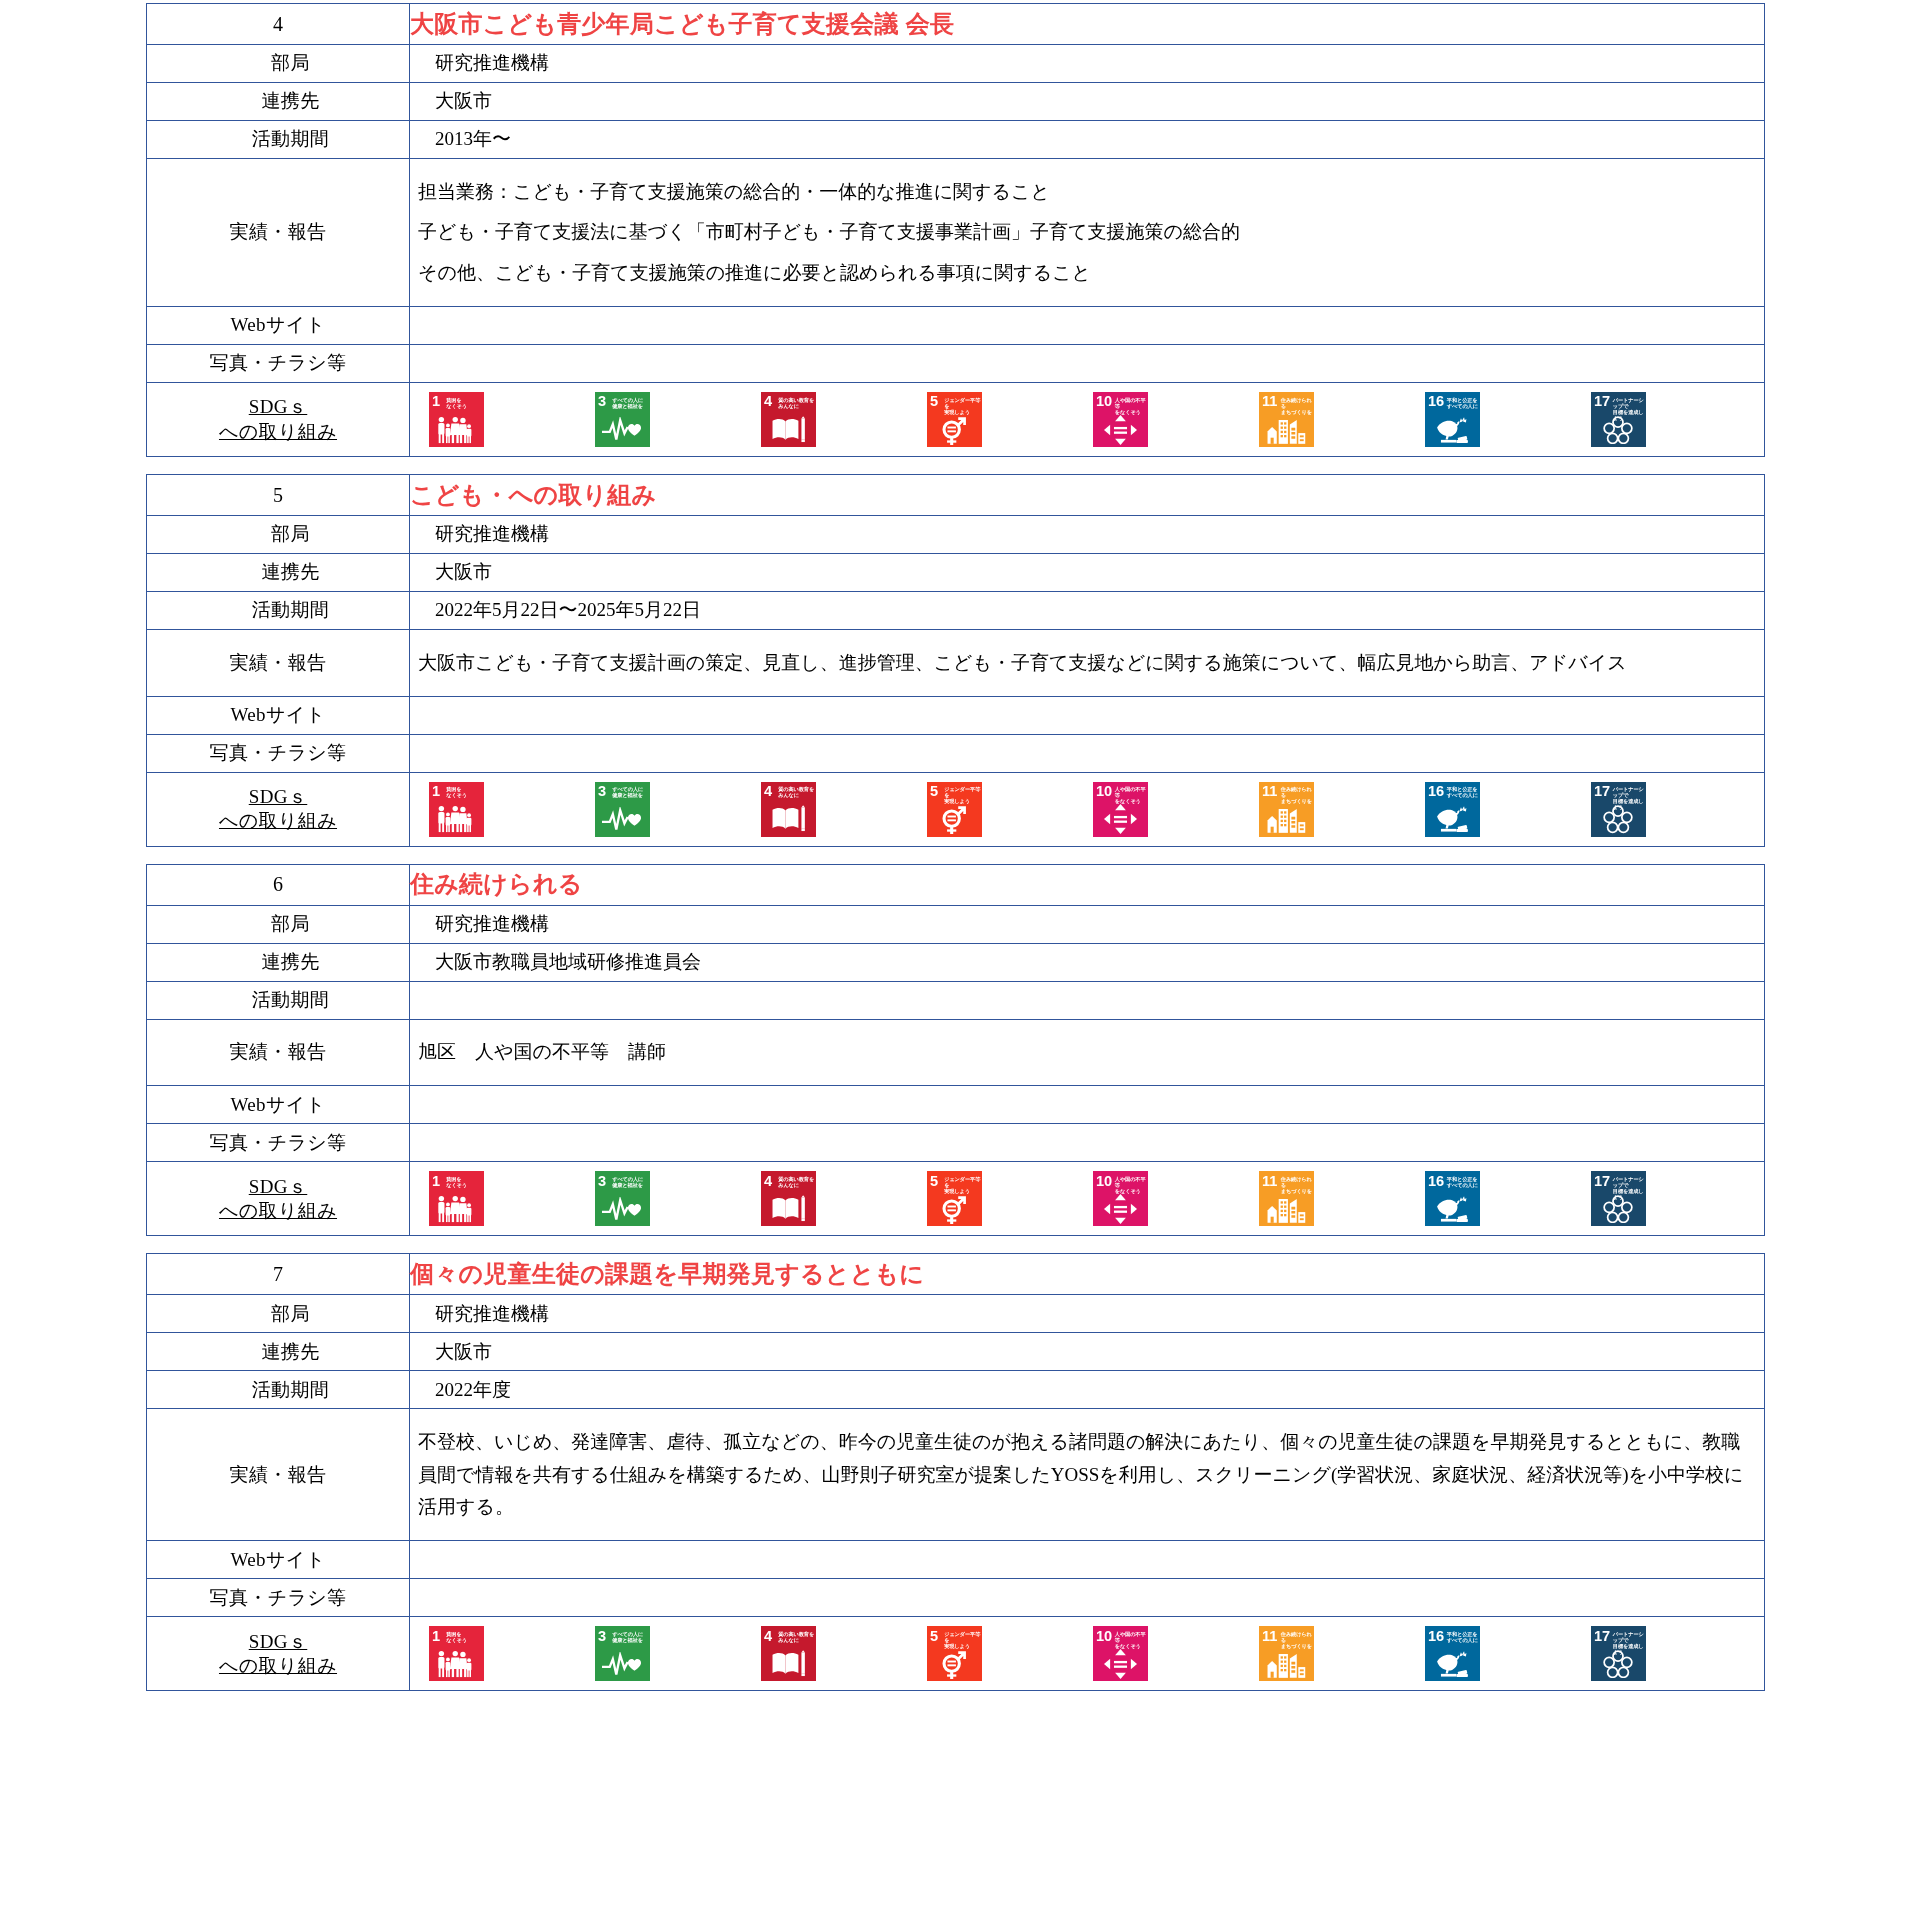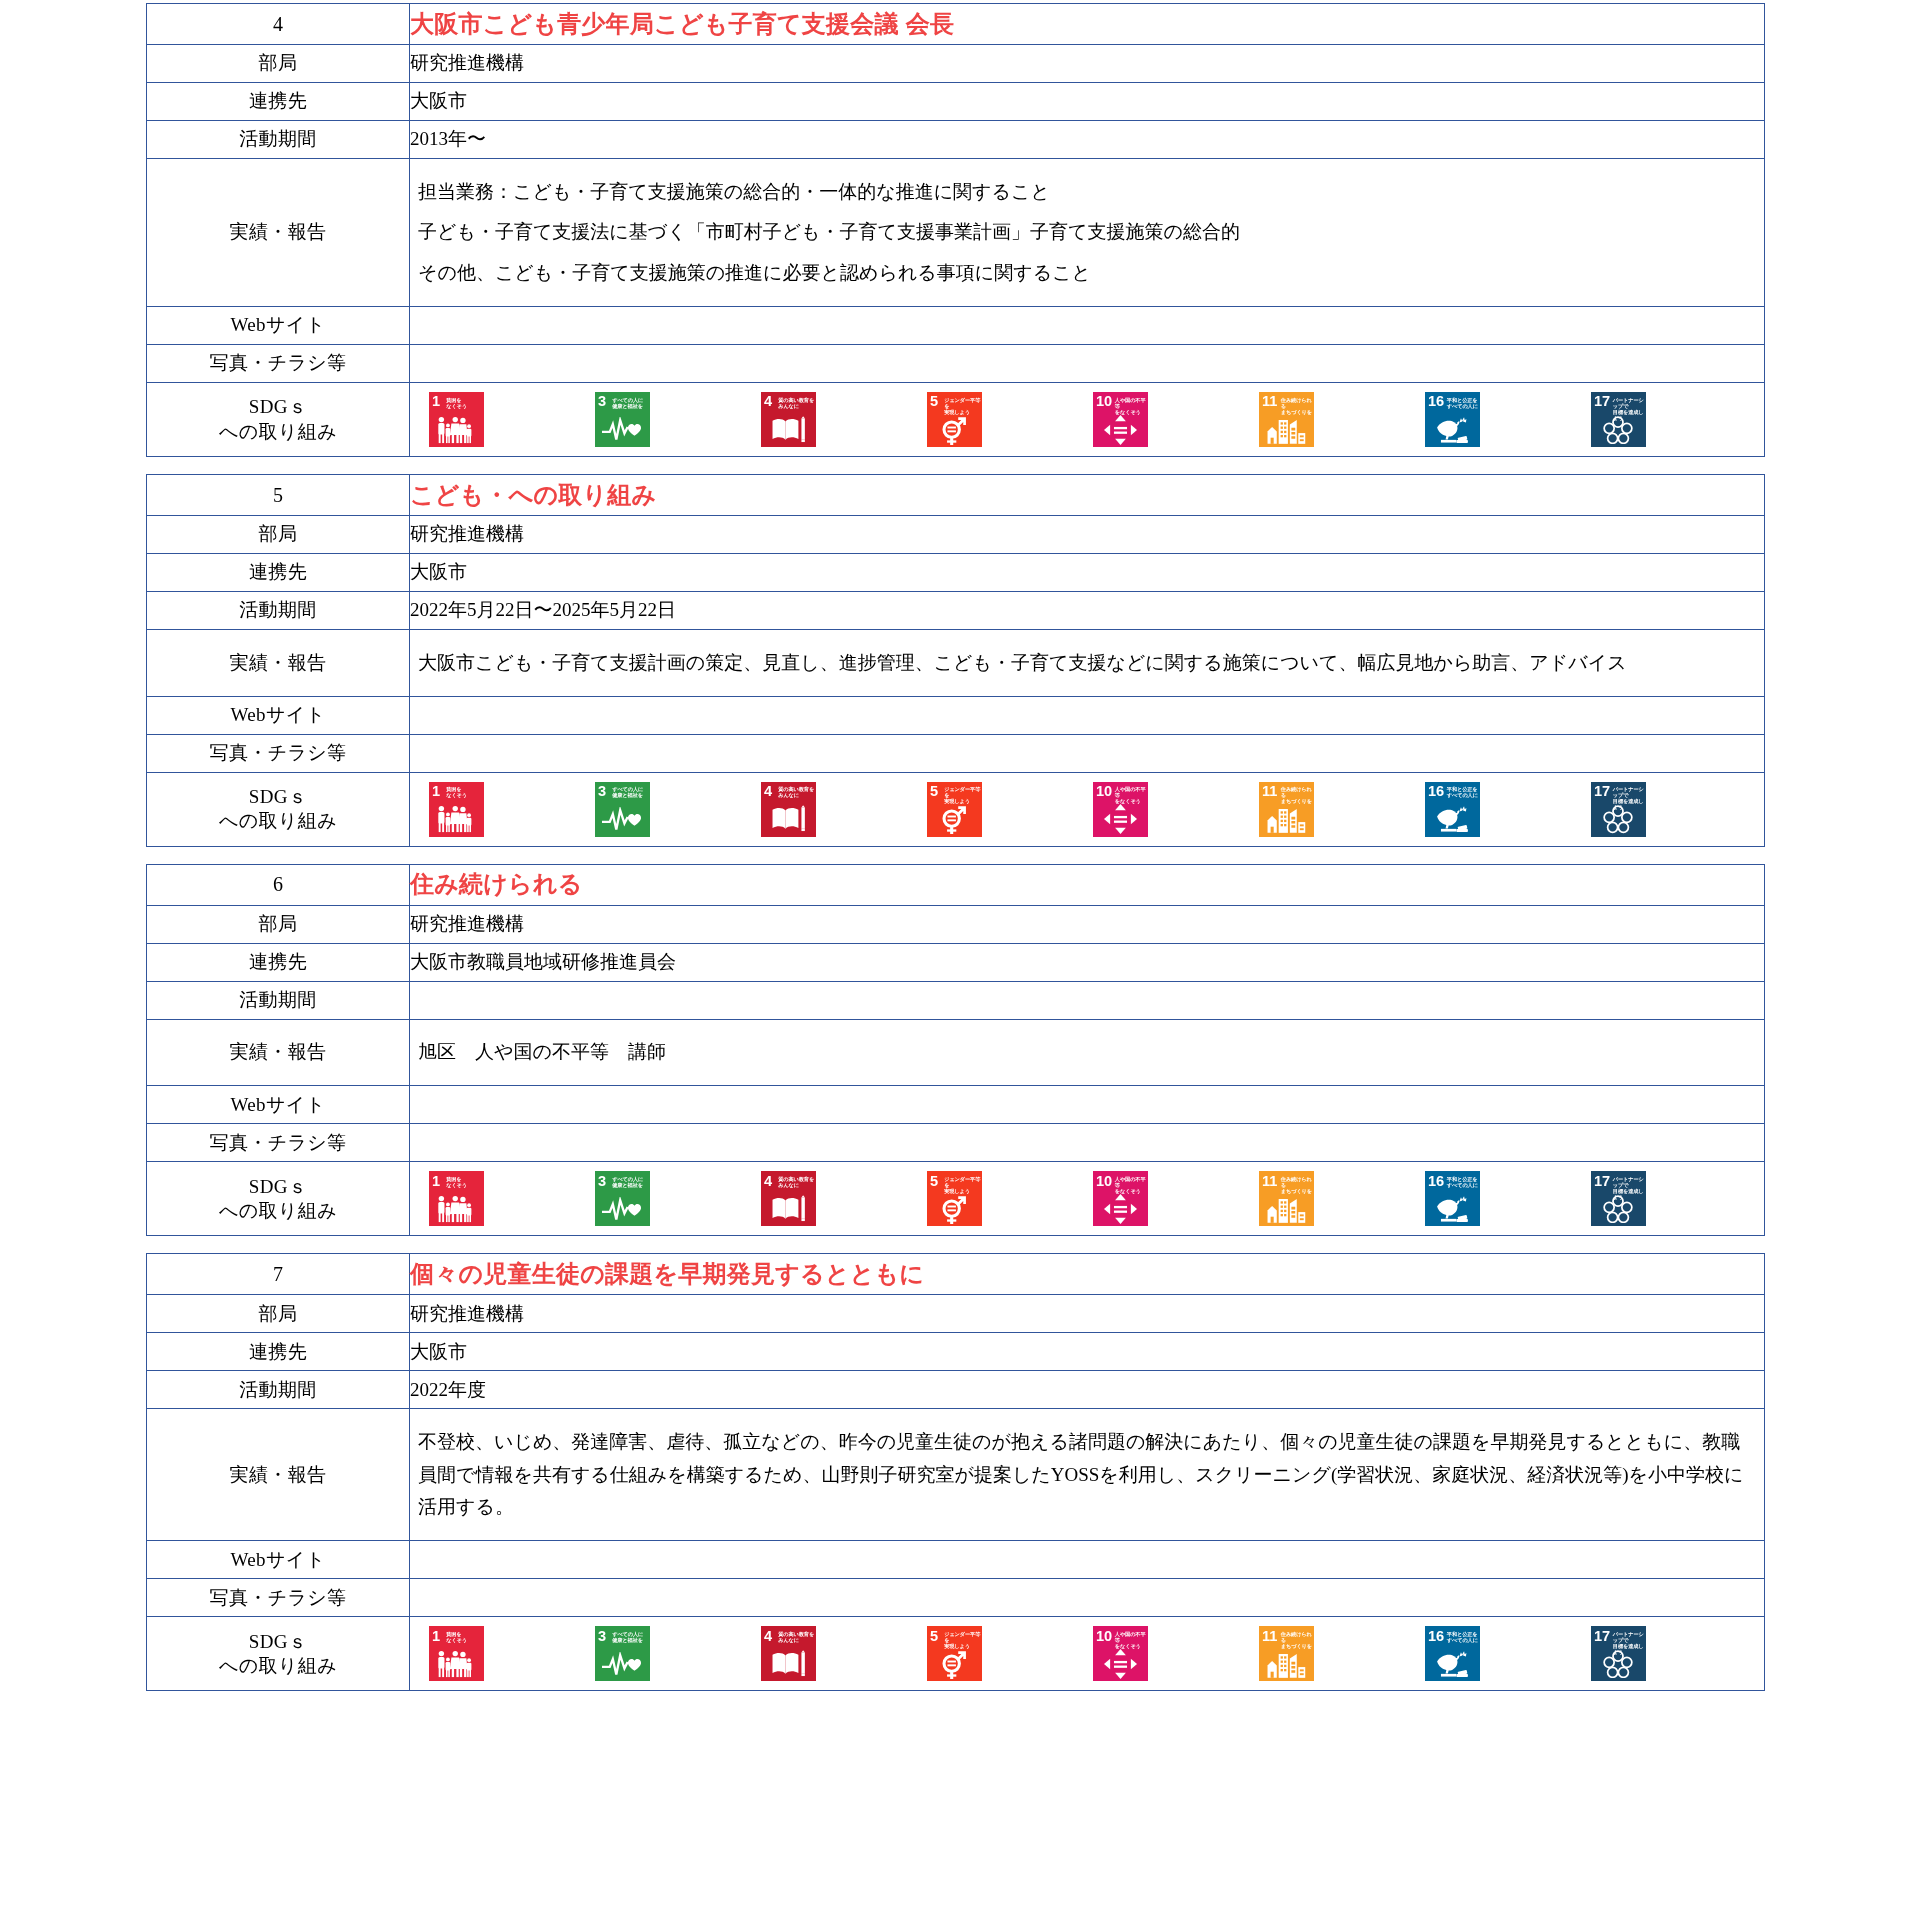--- a/index.html
+++ b/index.html
@@ -75,23 +75,23 @@
     font-family: "Liberation Sans", "DejaVu Sans", sans-serif;
     font-weight: bold;
     font-size: 24px;
     color: #ef4444;
     letter-spacing: 0.01em;
     line-height: 1.2;
   }
 
   
   tr.r-title td { height: 40px; }
-  tr.r-one td   { height: 37px; }
+  tr.r-one td   { height: 37px; padding-left: 25px; }
   tr.r-blank td { height: 37px; }
-  tr.r-sdg  td  { height: 73px; }
+  tr.r-sdg  td  { height: 73px; text-decoration: underline; }
 
   .val.multi { line-height: 1.72; padding-top: 8.5px; padding-bottom: 8.5px; }
   .val p { margin: 8px; }
 
   
   .sdgwrap {
     display: flex;
     align-items: center;
     gap: 0;
     padding: 5.4px 0 5.4px 18.5px;

